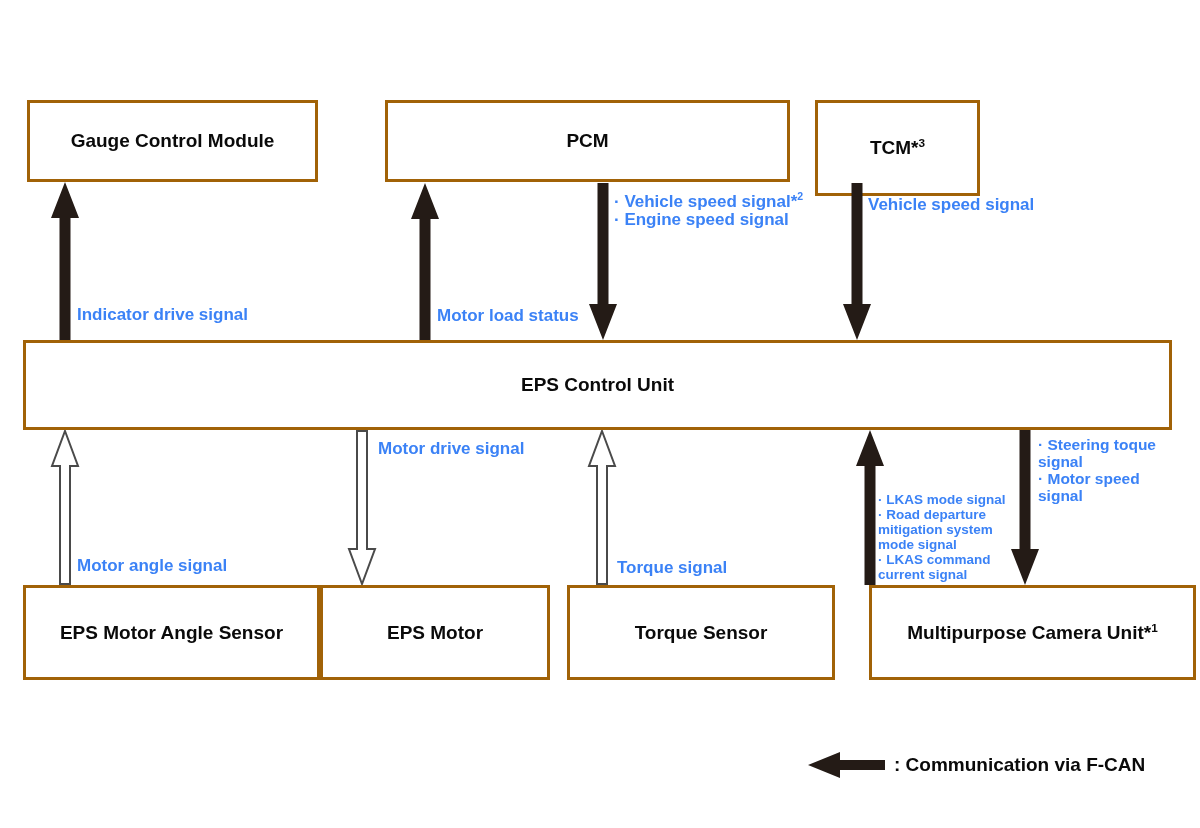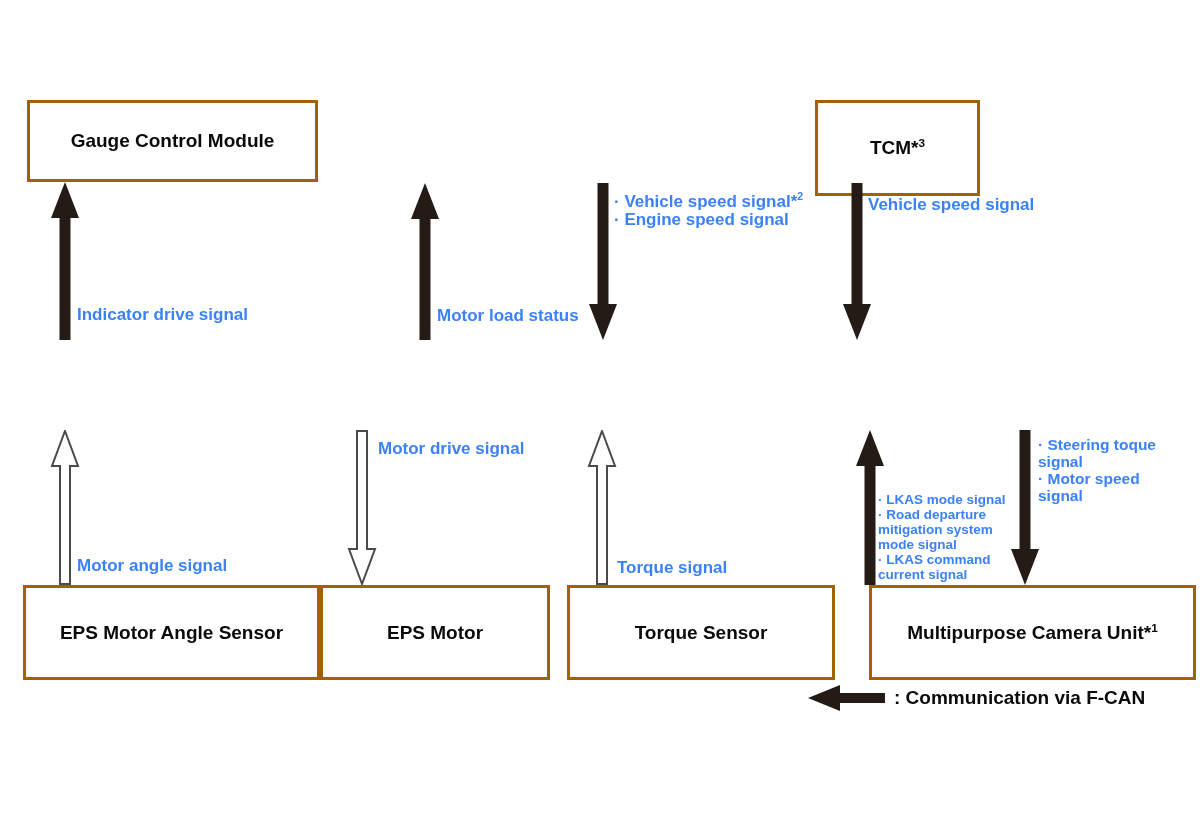--- a/index.html
+++ b/index.html
@@ -61,45 +61,51 @@
     left: 1020px;
     top: 14px;
     font-weight: 700;
     font-size: 19px;
     line-height: 20.5px;
     white-space: nowrap;
   }
   .fcan {
     position: absolute;
     left: 808px;
-    top: 684px;
+    top: 751px;
     display: flex;
     align-items: center;
     height: 28px;
   }
   .fcan-text {
     font-weight: 700;
     font-size: 19px;
     margin-left: 8px;
     white-space: nowrap;
   }
 </style>
 </head>
 <body>
 
 <div class="canvas">
 
 
   <div class="box" style="left:27px; top:100px; width:291px; height:82px;">
     <span>Gauge Control Module</span>
   </div>
+  <div class="box" style="left:385px; top:100px; width:405px; height:82px;">
+    <span>PCM</span>
+  </div>
   <div class="box" style="left:815px; top:100px; width:165px; height:96px;">
     <span><span>TCM*</span><span class="sup">3</span></span>
   </div>
 
+  <div class="box" style="left:23px; top:340px; width:1149px; height:90px;">
+    <span>EPS Control Unit</span>
+  </div>
 
   <div class="box" style="left:23px; top:585px; width:297px; height:95px;">
     <span>EPS Motor Angle Sensor</span>
   </div>
   <div class="box" style="left:320px; top:585px; width:230px; height:95px;">
     <span>EPS Motor</span>
   </div>
   <div class="box" style="left:567px; top:585px; width:268px; height:95px;">
     <span>Torque Sensor</span>
   </div>

